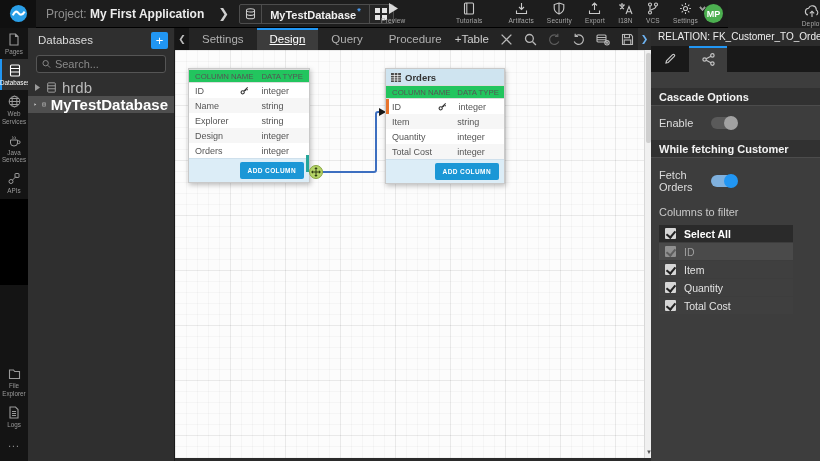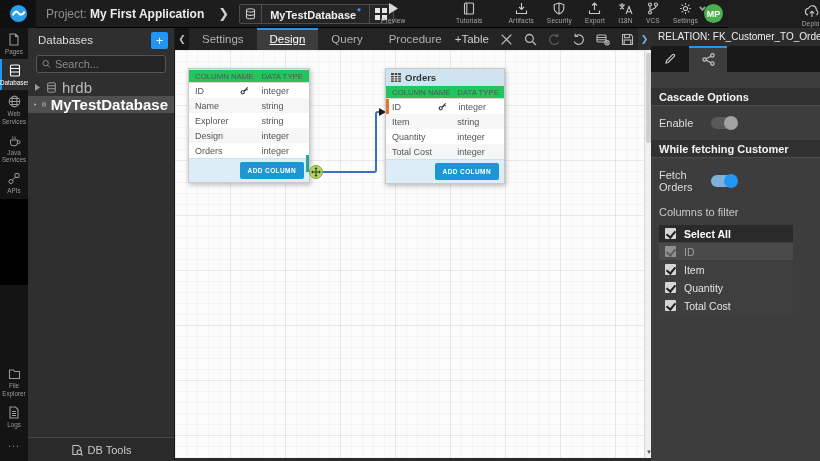--- a/index.html
+++ b/index.html
@@ -306,29 +306,20 @@
     <div class="tree-row selected">
       <svg width="7" height="7" viewBox="0 0 7 7" fill="#d0d0d0">
           <polygon points="1,0 6,3.5 1,7"></polygon>
         </svg>
       <svg width="11" height="11" viewBox="0 0 12 13" fill="none" stroke="#e8e8e8" stroke-width="1">
         <rect x="1.5" y="1" width="9" height="11" rx="1"></rect>
           <path d="M1.5 4.5 h9 M1.5 8 h9"></path>
       </svg>
       <span>MyTestDatabase</span>
     </div>
-    <div class="dbp-foot">
-      <svg width="12" height="12" viewBox="0 0 13 13" fill="none" stroke="#c9c9c9" stroke-width="1.1">
-        <path d="M2 1.5 h6 L10.5 4 v3"></path>
-          <path d="M2 1.5 V11.5 h4.5"></path>
-          <circle cx="9" cy="9" r="2.4"></circle>
-          <path d="M10.8 10.8 L12.5 12.5"></path>
-      </svg>
-      <span>DB Tools</span>
-    </div>
   </div>
 
   <div class="tabbar">
     <div class="tb-collapse">❮</div>
     <div class="dtab">Settings</div>
     <div class="dtab active">Design</div>
     <div class="dtab">Query</div>
     <div class="dtab">Procedure</div>
     <div class="tab-tools">
       <span class="addtable">+Table</span>

